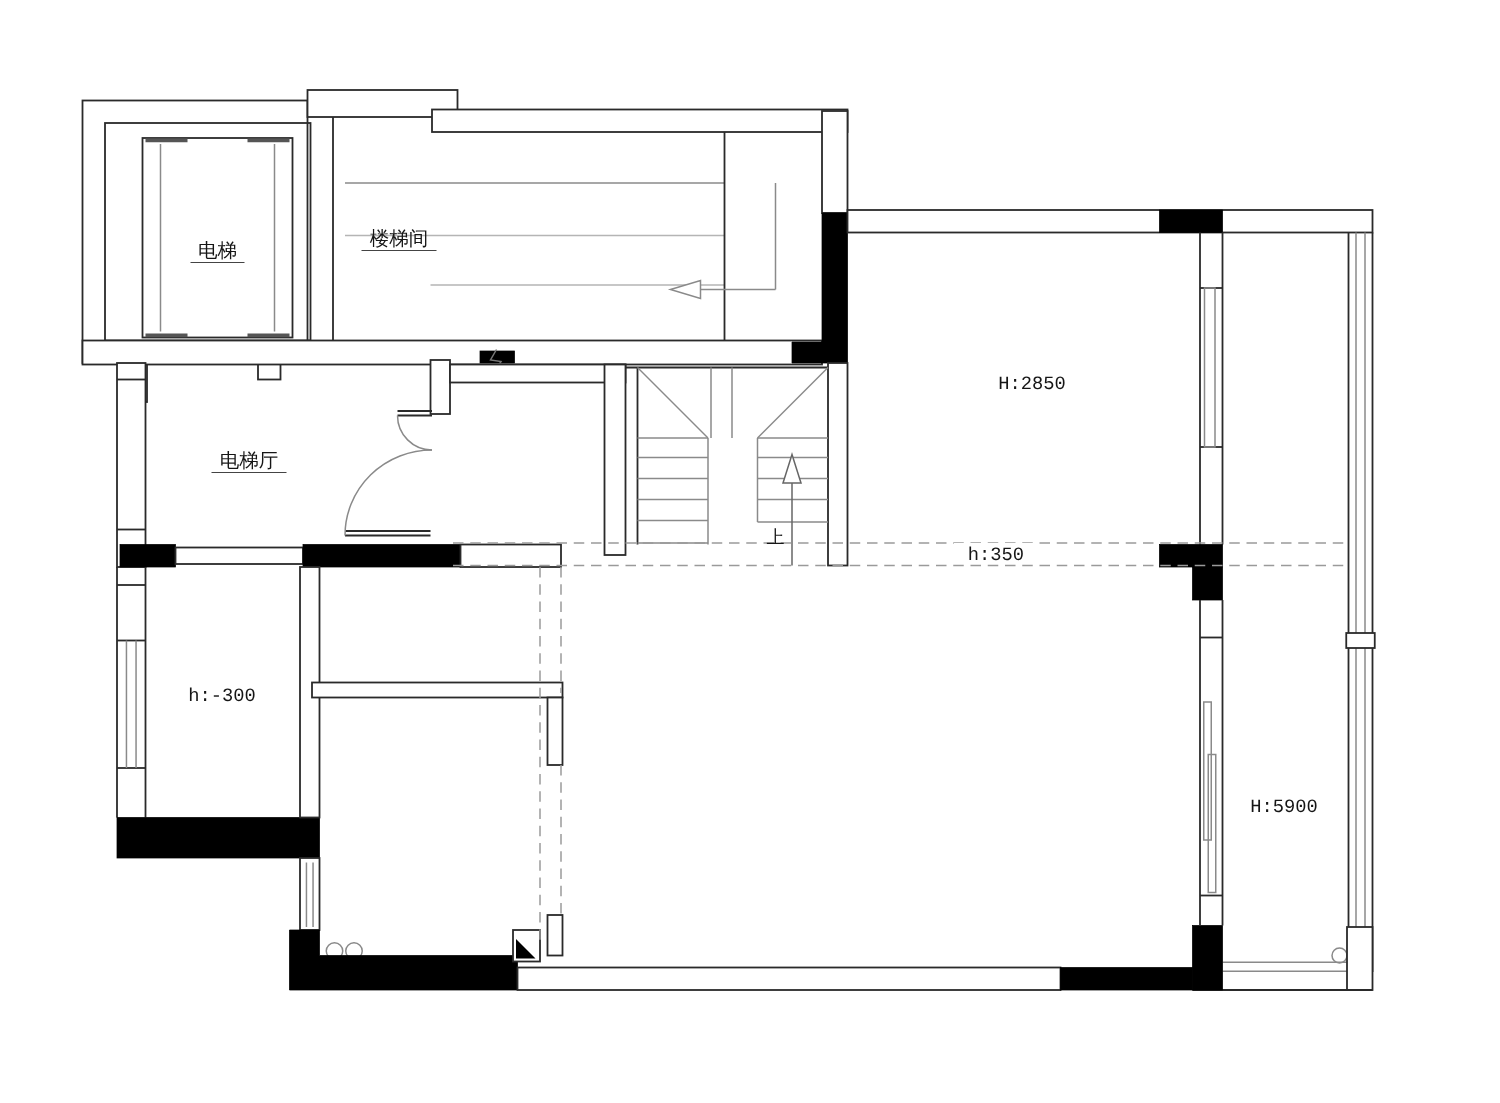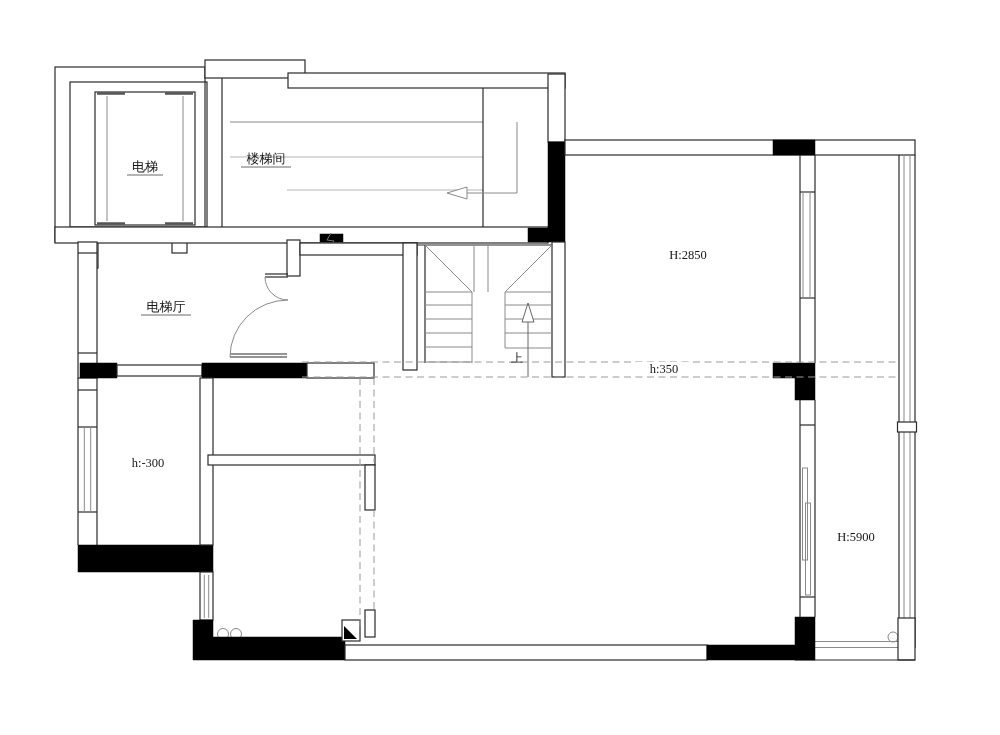--- a/index.html
+++ b/index.html
@@ -1,17 +1,17 @@
 <!DOCTYPE html>
 <html><head>
 <meta charset="utf-8">
 <style>
   html,body{margin:0;padding:0;background:#fff;}
   .plan-wrap{position:relative;width:1000px;height:735px;background:#fff;overflow:hidden;
-             font-family:Liberation Serif, serif;}
+             font-family:Liberation Mono, monospace;}
   svg{display:block;}
   .w   {fill:#ffffff;stroke:#2a2a2a;stroke-width:1.2;}   
   .wt  {fill:none;stroke:#2a2a2a;stroke-width:1.2;}      
   .blk {fill:#000000;stroke:#000000;stroke-width:0.5;}   
   .g1  {stroke:#8a8a8a;stroke-width:1;fill:none;}        
   .g2  {stroke:#b5b5b5;stroke-width:1;fill:none;}        
   .dash{stroke:#9a9a9a;stroke-width:1;fill:none;stroke-dasharray:7 4.5;}
   .lbl {fill:#161616;font-size:13px;}
   .dim {fill:#161616;font-size:12.5px;}
   .small{fill:#161616;font-size:12px;}

